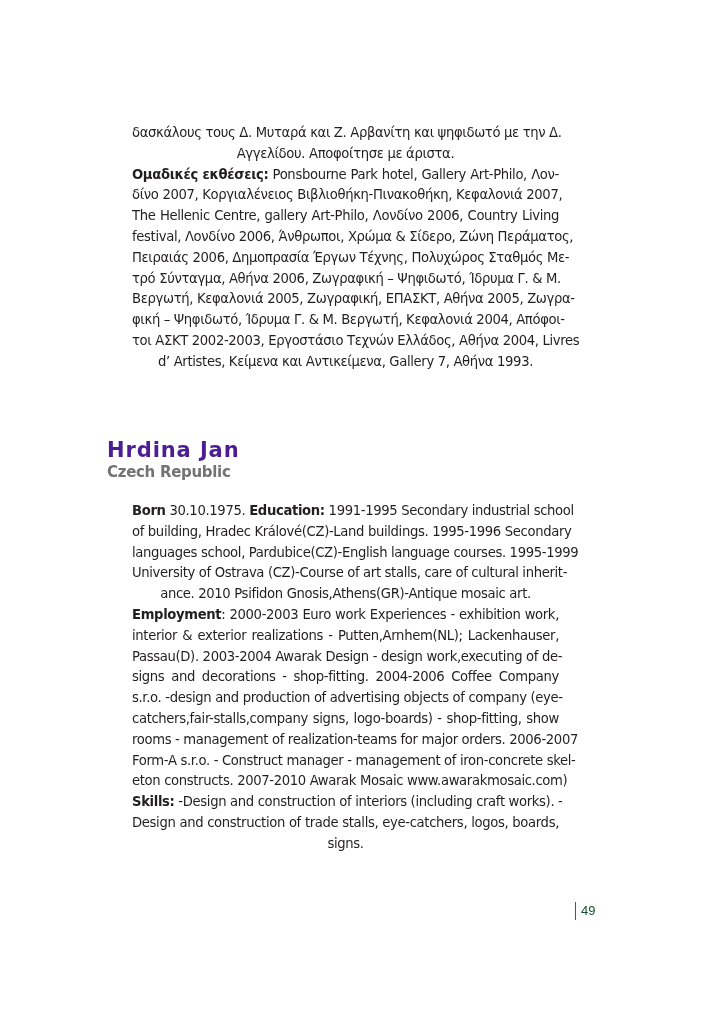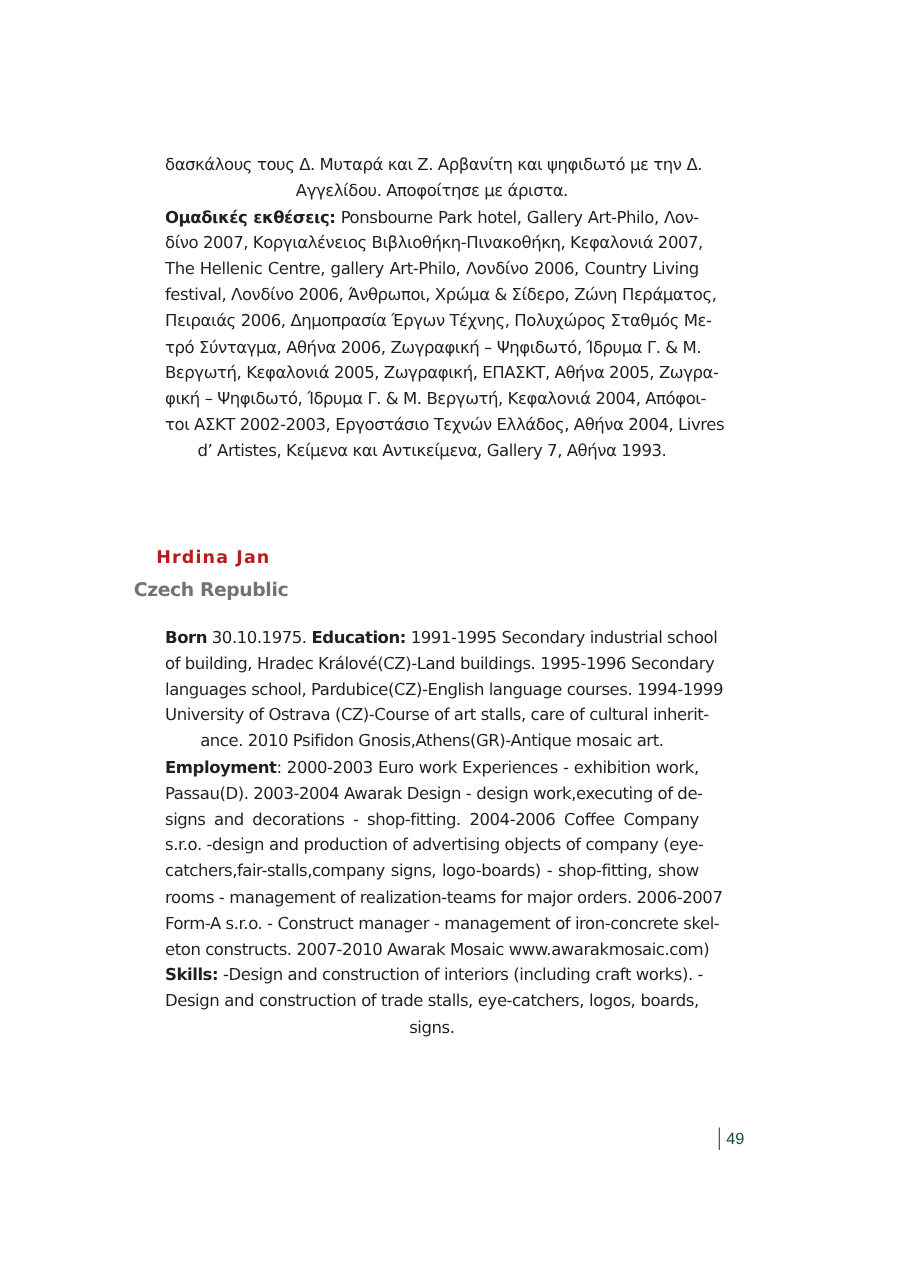--- a/index.html
+++ b/index.html
@@ -5,22 +5,22 @@
   html, body { margin: 0; padding: 0; background: #ffffff; }
   body { width: 726px; height: 1024px; position: relative; overflow: hidden;
          font-family: "DejaVu Sans", "Liberation Sans", sans-serif; color: #231f20; }
   .block { position: absolute; left: 132px; width: 427px; }
   .line { display: block; font-size: 13.2px; height: 20.8px; line-height: 20.8px;
           white-space: nowrap; letter-spacing: -0.35px; word-spacing: 0px; text-align: center; }
   .j { text-align: justify; text-align-last: justify; }
   .b { font-weight: bold; }
   #block1 { top: 123px; }
   #block2 { top: 501px; }
-  .name { position: absolute; left: 125px; top: 438px; font-size: 14px; font-weight: bold;
-          letter-spacing: 0.9px; color: #b91c1c; }
+  .name { position: absolute; left: 107px; top: 438px; font-size: 21px; font-weight: bold;
+          letter-spacing: 0.9px; color: #4c1d95; }
   .country { position: absolute; left: 107px; top: 463px; font-size: 15px; font-weight: bold;
              letter-spacing: -0.3px; color: #737373; }
   .pageno { position: absolute; left: 575px; top: 902px; height: 18px; border-left: 1px solid #555;
             padding-left: 5px; font-size: 13px; line-height: 18px; color: #14532d;
             font-family: "Liberation Sans Narrow", "Liberation Sans", sans-serif; }
 </style>
 </head>
 <body>
 
 <div id="block1" class="block">
@@ -37,24 +37,25 @@
     <span class="line j"><span>τοι ΑΣΚΤ 2002-2003, Εργοστάσιο Τεχνών Ελλάδος, Αθήνα 2004, Livres</span></span>
     <span class="line"><span>d’ Artistes, Κείμενα και Αντικείμενα, Gallery 7, Αθήνα 1993.</span></span>
   </div>
 
 <div class="name">Hrdina Jan</div>
 <div class="country">Czech Republic</div>
 
 <div id="block2" class="block">
     <span class="line j"><span class="b">Born</span><span> 30.10.1975. </span><span class="b">Education:</span><span> 1991-1995 Secondary industrial school</span></span>
     <span class="line j"><span>of building, Hradec Králové(CZ)-Land buildings. 1995-1996 Secondary</span></span>
-    <span class="line j"><span>languages school, Pardubice(CZ)-English language courses. 1994-1999</span></span>
+    <span class="line j"><span>languages school, Pardubice(CZ)-English language courses. 1995-1999</span></span>
     <span class="line j"><span>University of Ostrava (CZ)-Course of art stalls, care of cultural inherit-</span></span>
     <span class="line"><span>ance. 2010 Psifidon Gnosis,Athens(GR)-Antique mosaic art.</span></span>
     <span class="line j"><span class="b">Employment</span><span>: 2000-2003 Euro work Experiences - exhibition work,</span></span>
+    <span class="line j"><span>interior &amp; exterior realizations - Putten,Arnhem(NL); Lackenhauser,</span></span>
     <span class="line j"><span>Passau(D). 2003-2004 Awarak Design - design work,executing of de-</span></span>
     <span class="line j"><span>signs and decorations - shop-fitting. 2004-2006 Coffee Company</span></span>
     <span class="line j"><span>s.r.o. -design and production of advertising objects of company (eye-</span></span>
     <span class="line j"><span>catchers,fair-stalls,company signs, logo-boards) - shop-fitting, show</span></span>
     <span class="line j"><span>rooms - management of realization-teams for major orders. 2006-2007</span></span>
     <span class="line j"><span>Form-A s.r.o. - Construct manager - management of iron-concrete skel-</span></span>
     <span class="line j"><span>eton constructs. 2007-2010 Awarak Mosaic www.awarakmosaic.com)</span></span>
     <span class="line j"><span class="b">Skills:</span><span> -Design and construction of interiors (including craft works). -</span></span>
     <span class="line j"><span>Design and construction of trade stalls, eye-catchers, logos, boards,</span></span>
     <span class="line"><span>signs.</span></span>

